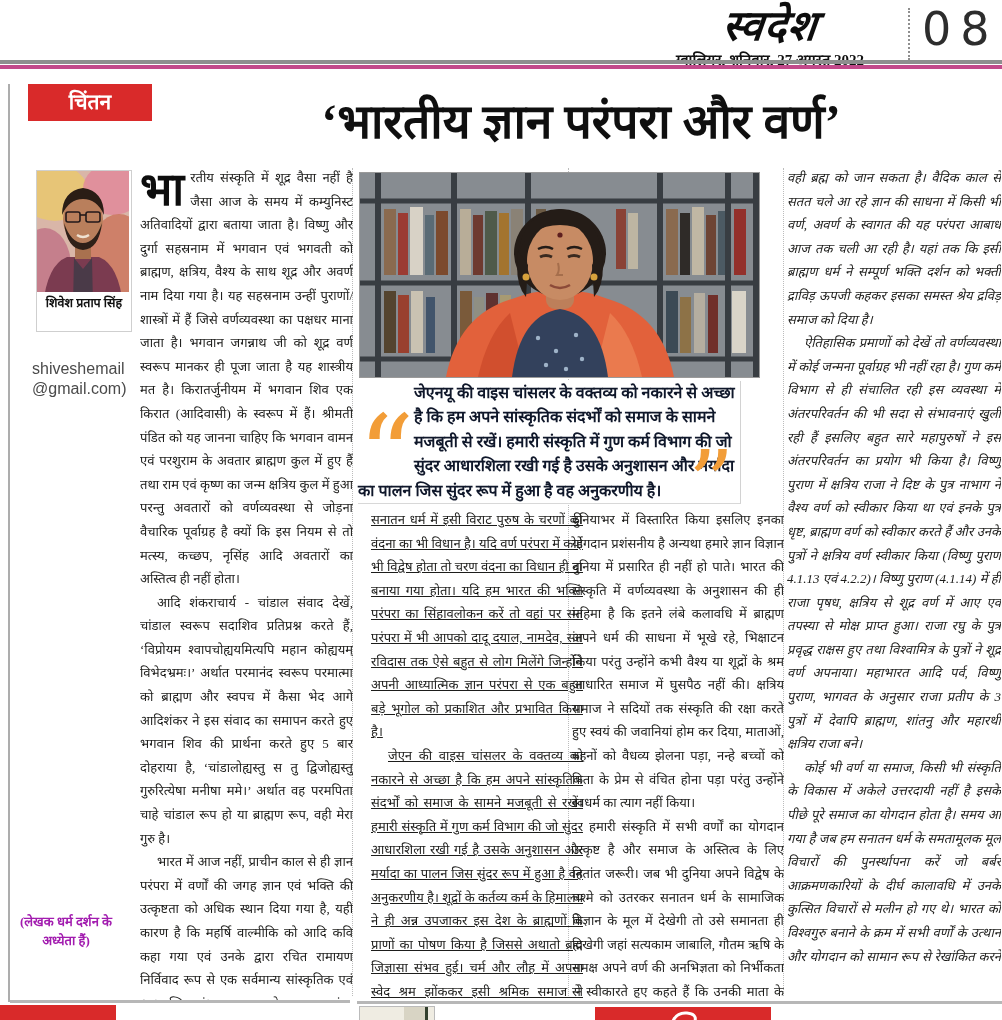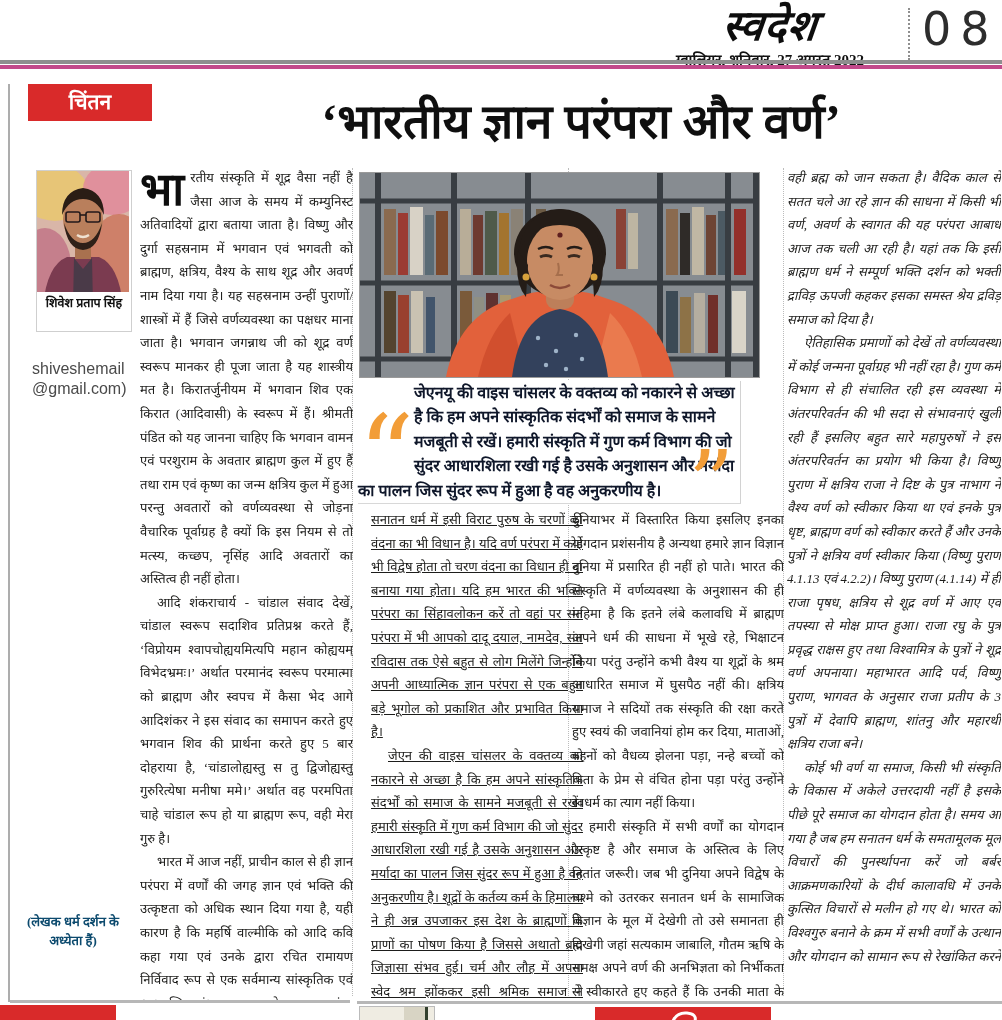--- a/index.html
+++ b/index.html
@@ -22,22 +22,22 @@
   .headline{position:absolute;left:150px;top:78px;width:840px;margin:11px;text-align:center;
             font-size:48px;line-height:66px;font-weight:900;color:#0f0f0f;letter-spacing:0;}
 
   
   .author-photo{position:absolute;left:36px;top:170px;width:94px;height:160px;background:#fff;border:1px solid #cfcfcf;}
   .author-photo svg{display:block;}
   .author-name{position:absolute;left:0;bottom:16px;width:100%;height:23px;background:#ffffff;
                font-size:12.5px;font-weight:bold;color:#111;text-align:center;line-height:23px;}
   .author-email{position:absolute;left:32px;top:340px;width:110px;font-family:"Liberation Sans",sans-serif;
                 font-size:16px;line-height:20px;color:#4a4a4a;margin-top:19px;}
-  .author-note{position:absolute;left:14px;top:912px;width:118px;text-align:center;
-               font-size:13px;font-weight:bold;line-height:19px;color:#0c4a6e;}
+  .author-note{position:absolute;left:7px;top:912px;width:118px;text-align:center;
+               font-size:13px;font-weight:bold;line-height:19px;color:#a21caf;}
 
   
   .col{position:absolute;text-align:justify;font-size:13px;line-height:23.6px;overflow:hidden;}
   .col p{margin:0;}
   .col p.ind{text-indent:17px;}
   .col1{left:140px;top:166px;width:213px;height:834px;}
   .col2{left:371px;top:508px;width:212px;height:490px;text-decoration:underline;}
   .col3{left:572px;top:508px;width:212px;height:490px;}
   .col4{left:787px;top:166px;width:214px;height:800px;font-style:italic;}
   .dropcap{float:left;font-size:46px;line-height:44px;font-weight:bold;color:#0d0d0d;padding:2px 6px 0 0;}

